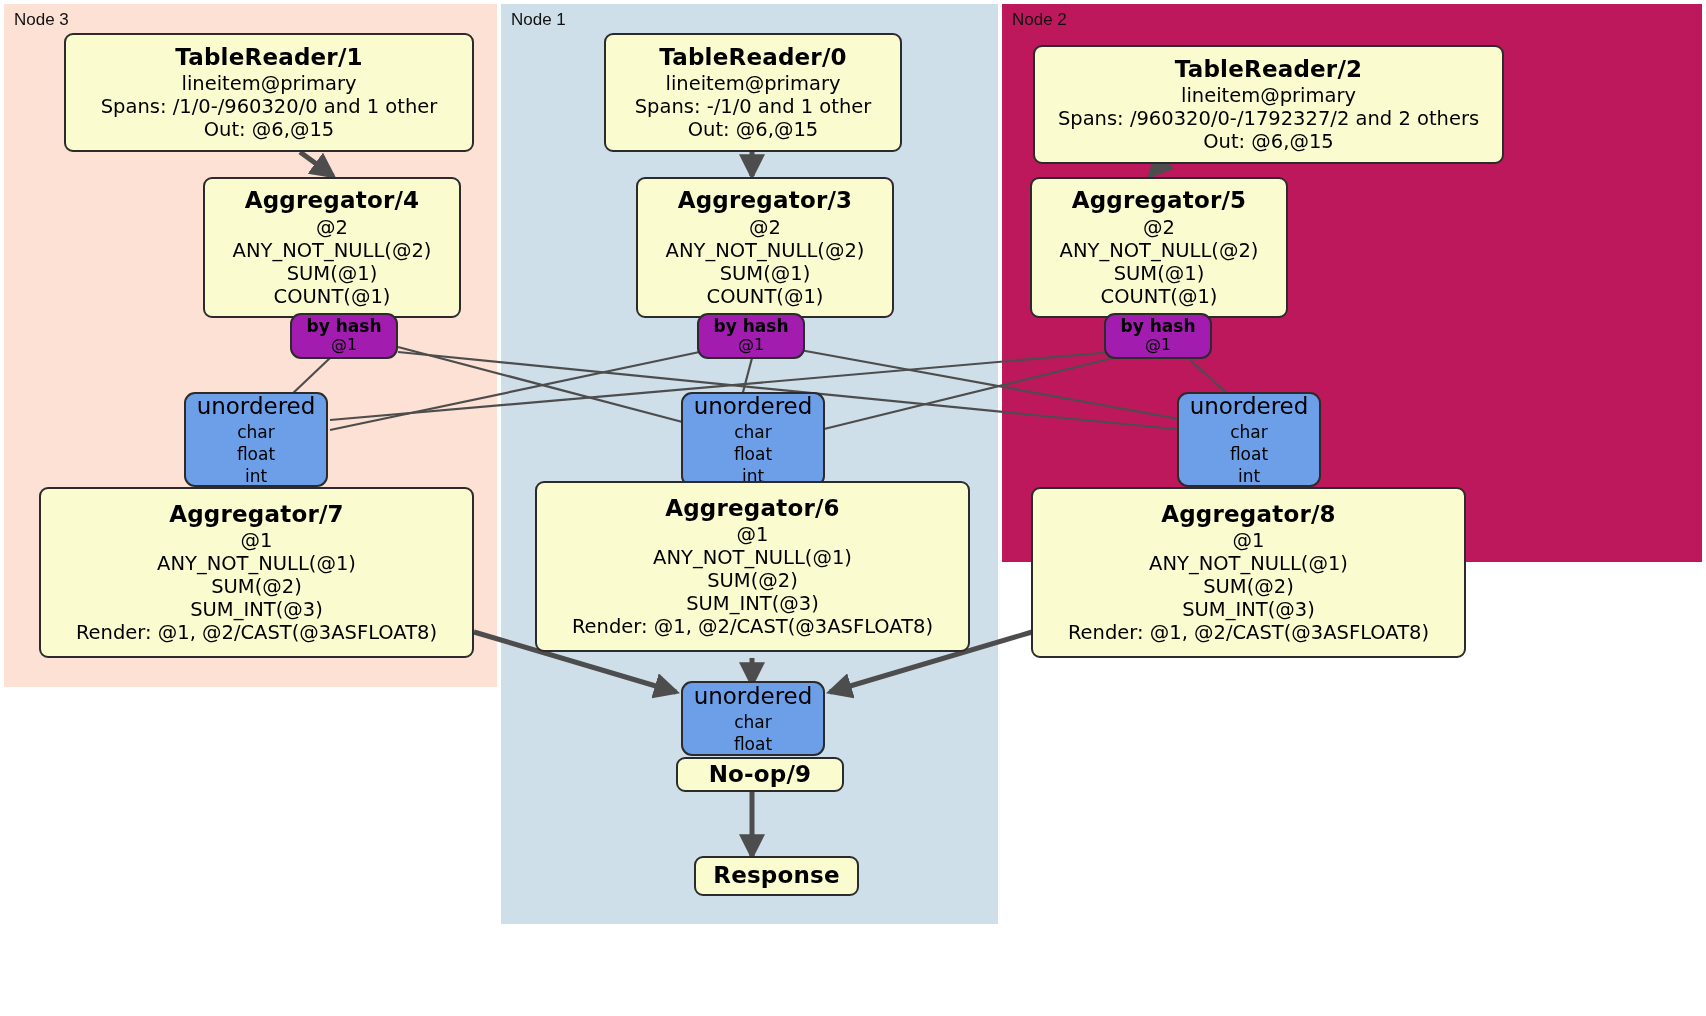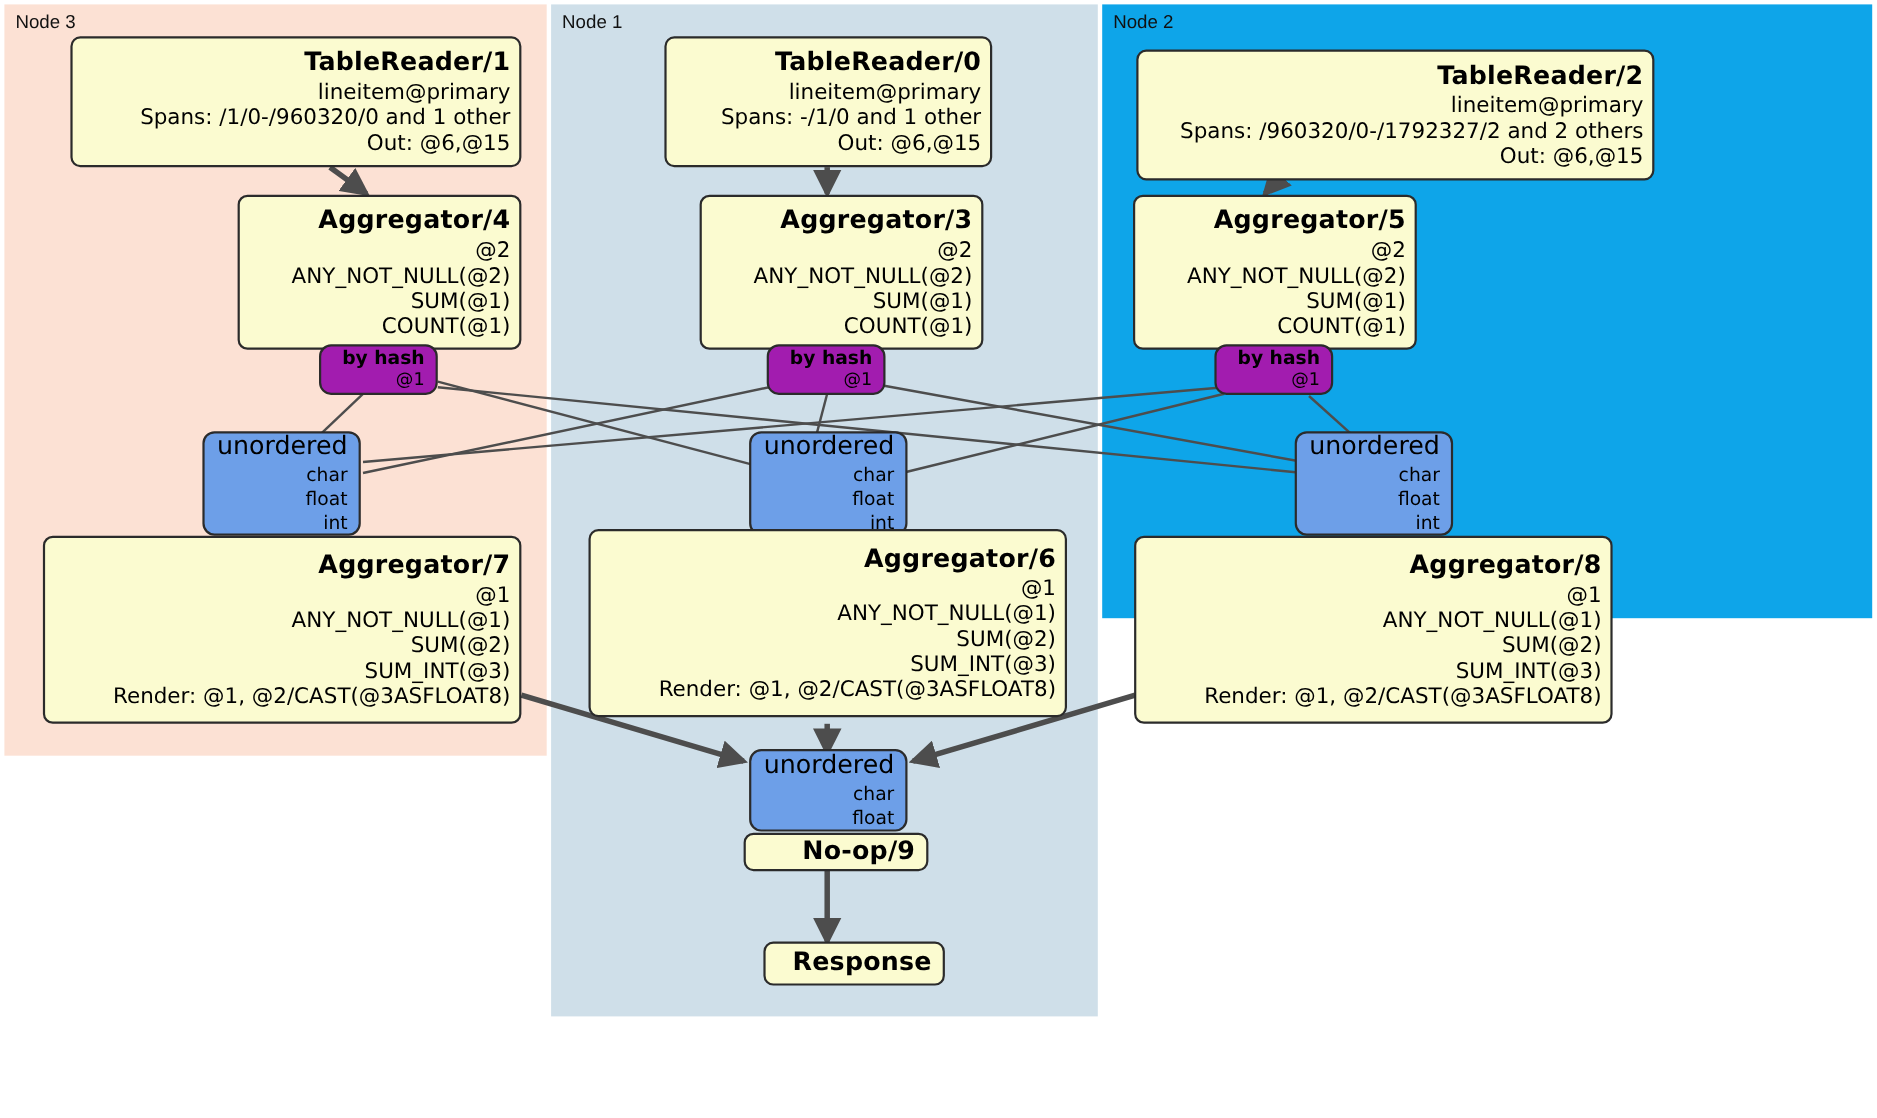--- a/index.html
+++ b/index.html
@@ -6,21 +6,21 @@
   body{width:1706px;height:1016px;position:relative;
        font-family:"DejaVu Sans","Liberation Sans",sans-serif;}
 
   #stage{position:absolute;left:0;top:0;width:1706px;height:1016px;overflow:hidden;}
 
   .node-panel{position:absolute;box-sizing:border-box;}
   .node-label{position:absolute;left:10px;top:6px;font-size:17px;color:#111;
               font-family:"Liberation Sans",sans-serif;}
 
   .box{position:absolute;box-sizing:border-box;
-       display:flex;flex-direction:column;align-items:flex-end;justify-content:center;
+       display:flex;flex-direction:column;align-items:center;justify-content:center;
        text-align:center;line-height:1.18;}
 
   .proc{background:#fbfbd0;border:2px solid #2b2b2b;border-radius:9px;
         font-size:19px;color:#000;padding:5px 8px;}
   .proc .title{font-weight:bold;font-size:23px;letter-spacing:.2px;margin-bottom:1px;}
   .proc .ln{font-size:19.5px;white-space:nowrap;}
 
   .tiny{padding:3px 10px;}
   .tiny .title{font-weight:bold;font-size:23px;margin:0;}
 
@@ -43,21 +43,21 @@
 <div id="stage">
 
   <div class="node-panel" style="left:4px;top:4px;width:493px;height:683px;background:#fce1d4;">
     <span class="node-label">Node 3</span>
   </div>
 
   <div class="node-panel" style="left:501px;top:4px;width:497px;height:920px;background:#cfdfe9;">
     <span class="node-label">Node 1</span>
   </div>
 
-  <div class="node-panel" style="left:1002px;top:4px;width:700px;height:558px;background:#0ea5e9;">
+  <div class="node-panel" style="left:1002px;top:4px;width:700px;height:558px;background:#be185d;">
     <span class="node-label">Node 2</span>
   </div>
 
   <svg class="edges" viewBox="0 0 1706 1016">
     <defs>
       <marker id="ah" viewBox="0 0 10 10" refX="8.4" refY="5" markerWidth="5.2" markerHeight="5.2" orient="auto-start-reverse">
         <path d="M 0 0 L 10 5 L 0 10 z" fill="#4d4d4d"></path>
       </marker>
       <marker id="ah-thin" viewBox="0 0 10 10" refX="8.4" refY="5" markerWidth="4.2" markerHeight="4.2" orient="auto-start-reverse">
         <path d="M 0 0 L 10 5 L 0 10 z" fill="#4d4d4d"></path>
@@ -103,21 +103,21 @@
     <div class="ln">Out: @6,@15</div>
   </div>
 
   <div class="box proc" style="left:1033px;top:45px;width:471px;height:119px;">
     <div class="title">TableReader/2</div>
     <div class="ln">lineitem@primary</div>
     <div class="ln">Spans: /960320/0-/1792327/2 and 2 others</div>
     <div class="ln">Out: @6,@15</div>
   </div>
 
-  <div class="box proc" style="left:216px;top:177px;width:258px;height:141px;">
+  <div class="box proc" style="left:203px;top:177px;width:258px;height:141px;">
     <div class="title">Aggregator/4</div>
     <div class="ln">@2</div>
     <div class="ln">ANY_NOT_NULL(@2)</div>
     <div class="ln">SUM(@1)</div>
     <div class="ln">COUNT(@1)</div>
   </div>
 
   <div class="box proc" style="left:624px;top:177px;width:258px;height:141px;margin-left:12px;">
     <div class="title">Aggregator/3</div>
     <div class="ln">@2</div>

